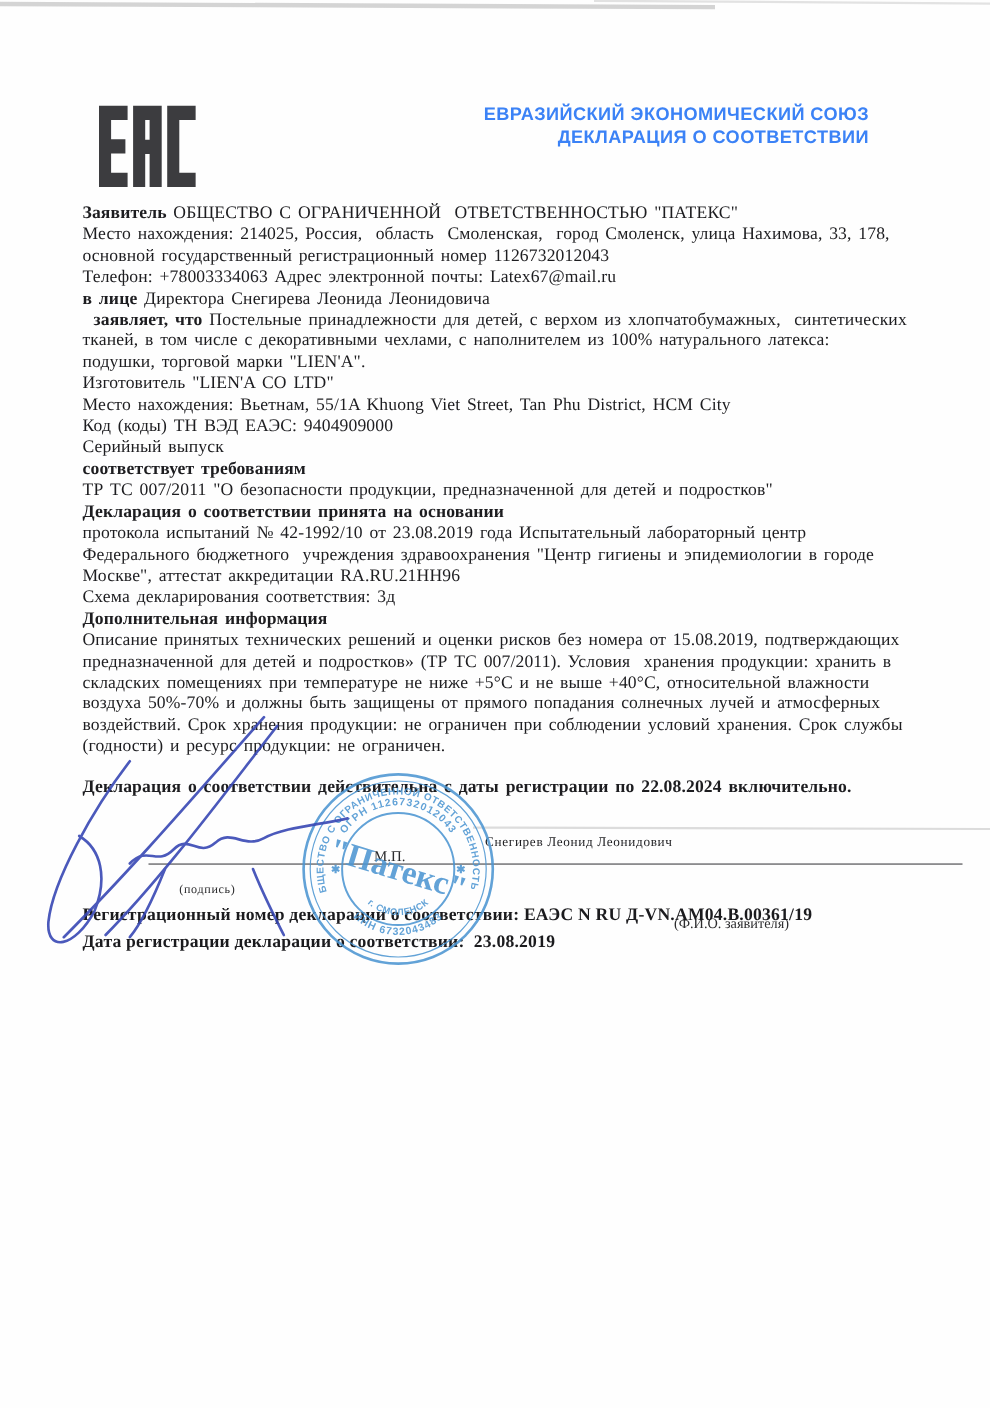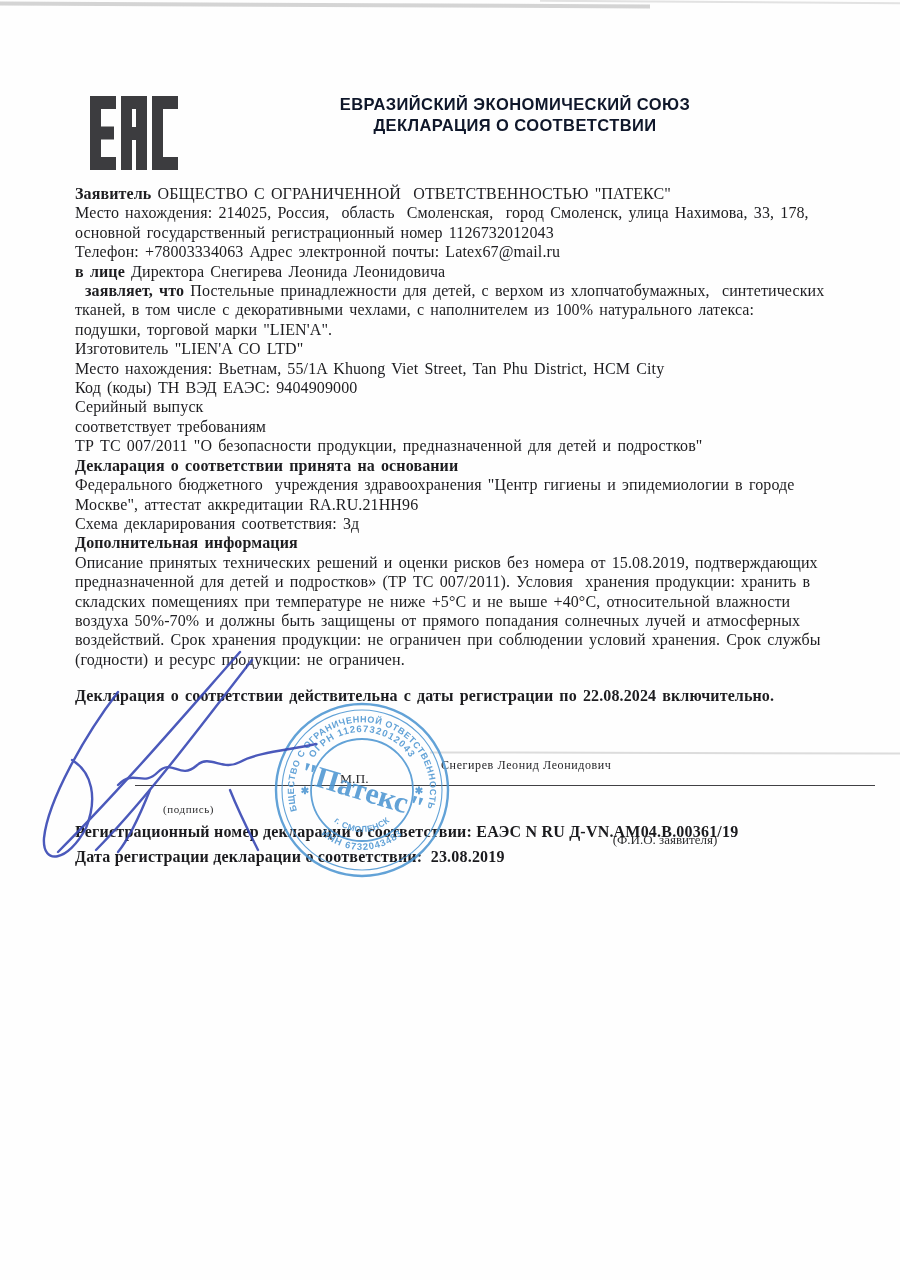--- a/index.html
+++ b/index.html
@@ -8,23 +8,23 @@
     font-family:"Liberation Serif", serif; color:#1d1d20; overflow:hidden;
   }
   .scan-artifact { position:absolute; pointer-events:none; }
   .artifact-1 { left:-10px; top:3px; width:660px; height:4px; background:#c6c6c6; transform:rotate(0.25deg); opacity:0.75; }
   .artifact-2 { left:540px; top:1px; width:370px; height:2px; background:#e2e2e2; transform:rotate(0.4deg); }
   .artifact-3 { left:430px; top:752px; width:470px; height:1.5px; background:#dcdcdc; transform:rotate(0.15deg); }
 
   .eac { position:absolute; left:90px; top:96px; width:88px; height:74px; }
 
   .header-title {
-    position:absolute; left:240px; top:94px; width:550px; text-align:center;
+    position:absolute; left:240px; top:94px; width:550px; text-align:right;
     font-family:"Liberation Sans", sans-serif; font-weight:bold;
-    font-size:16.5px; line-height:21px; letter-spacing:0.4px; color:#0f172a;
+    font-size:16.5px; line-height:21px; letter-spacing:0.4px; color:#3b82f6;
   }
 
   .doc-body {
     position:absolute; left:75px; top:184px; width:815px;
     font-size:16px; line-height:19.4px; letter-spacing:0.12px; word-spacing:2px;
   }
   .doc-line { white-space:pre; }
   .gap-before { margin-top:17px; }
 
   .sig-rule { position:absolute; left:135px; top:785px; width:740px; height:0; border-top:1.8px solid #414144; }
@@ -69,23 +69,24 @@
       <div class="doc-line"><span>основной государственный регистрационный номер 1126732012043</span></div>
       <div class="doc-line"><span>Телефон: +78003334063 Адрес электронной почты: Latex67@mail.ru</span></div>
       <div class="doc-line"><span style="font-weight: bold;">в лице </span><span>Директора Снегирева Леонида Леонидовича</span></div>
       <div class="doc-line"><span style="font-weight: bold; margin-left: 10px;">заявляет, что </span><span>Постельные принадлежности для детей, с верхом из хлопчатобумажных,  синтетических</span></div>
       <div class="doc-line"><span>тканей, в том числе с декоративными чехлами, с наполнителем из 100% натурального латекса:</span></div>
       <div class="doc-line"><span>подушки, торговой марки "LIEN'A".</span></div>
       <div class="doc-line"><span>Изготовитель "LIEN'A CO LTD"</span></div>
       <div class="doc-line"><span>Место нахождения: Вьетнам, 55/1A Khuong Viet Street, Tan Phu District, HCM City</span></div>
       <div class="doc-line"><span>Код (коды) ТН ВЭД ЕАЭС: 9404909000</span></div>
       <div class="doc-line"><span>Серийный выпуск</span></div>
-      <div class="doc-line"><span style="font-weight: normal;">соответствует требованиям</span></div>
+      <div class="doc-line"><span style="font-weight: bold;">соответствует требованиям</span></div>
       <div class="doc-line"><span>ТР ТС 007/2011 "О безопасности продукции, предназначенной для детей и подростков"</span></div>
       <div class="doc-line"><span style="font-weight: bold; margin-top: 23px;">Декларация о соответствии принята на основании</span></div>
+      <div class="doc-line"><span>протокола испытаний № 42-1992/10 от 23.08.2019 года Испытательный лабораторный центр</span></div>
       <div class="doc-line"><span>Федерального бюджетного  учреждения здравоохранения "Центр гигиены и эпидемиологии в городе</span></div>
       <div class="doc-line"><span>Москве", аттестат аккредитации RA.RU.21НН96</span></div>
       <div class="doc-line"><span>Схема декларирования соответствия: 3д</span></div>
       <div class="doc-line"><span style="font-weight: bold;">Дополнительная информация</span></div>
       <div class="doc-line"><span>Описание принятых технических решений и оценки рисков без номера от 15.08.2019, подтверждающих</span></div>
       <div class="doc-line"><span>предназначенной для детей и подростков» (ТР ТС 007/2011). Условия  хранения продукции: хранить в</span></div>
       <div class="doc-line"><span>складских помещениях при температуре не ниже +5°С и не выше +40°С, относительной влажности</span></div>
       <div class="doc-line"><span>воздуха 50%-70% и должны быть защищены от прямого попадания солнечных лучей и атмосферных</span></div>
       <div class="doc-line"><span>воздействий. Срок хранения продукции: не ограничен при соблюдении условий хранения. Срок службы</span></div>
       <div class="doc-line"><span>(годности) и ресурс продукции: не ограничен.</span></div>

